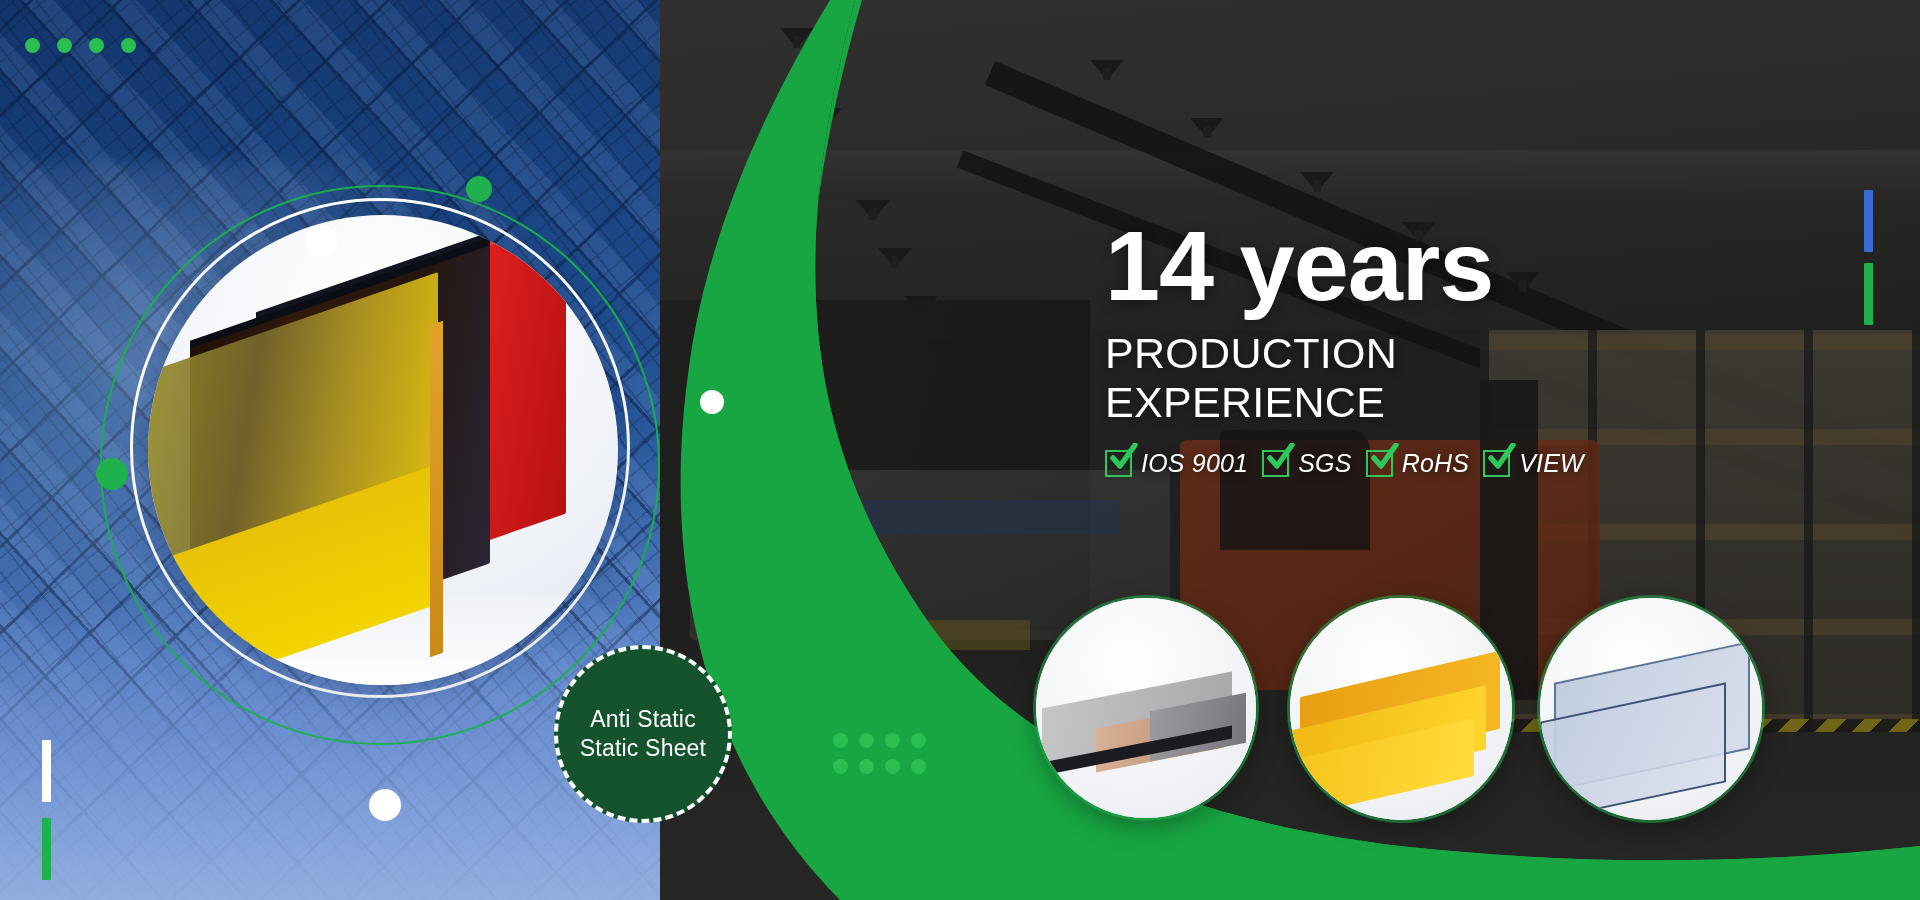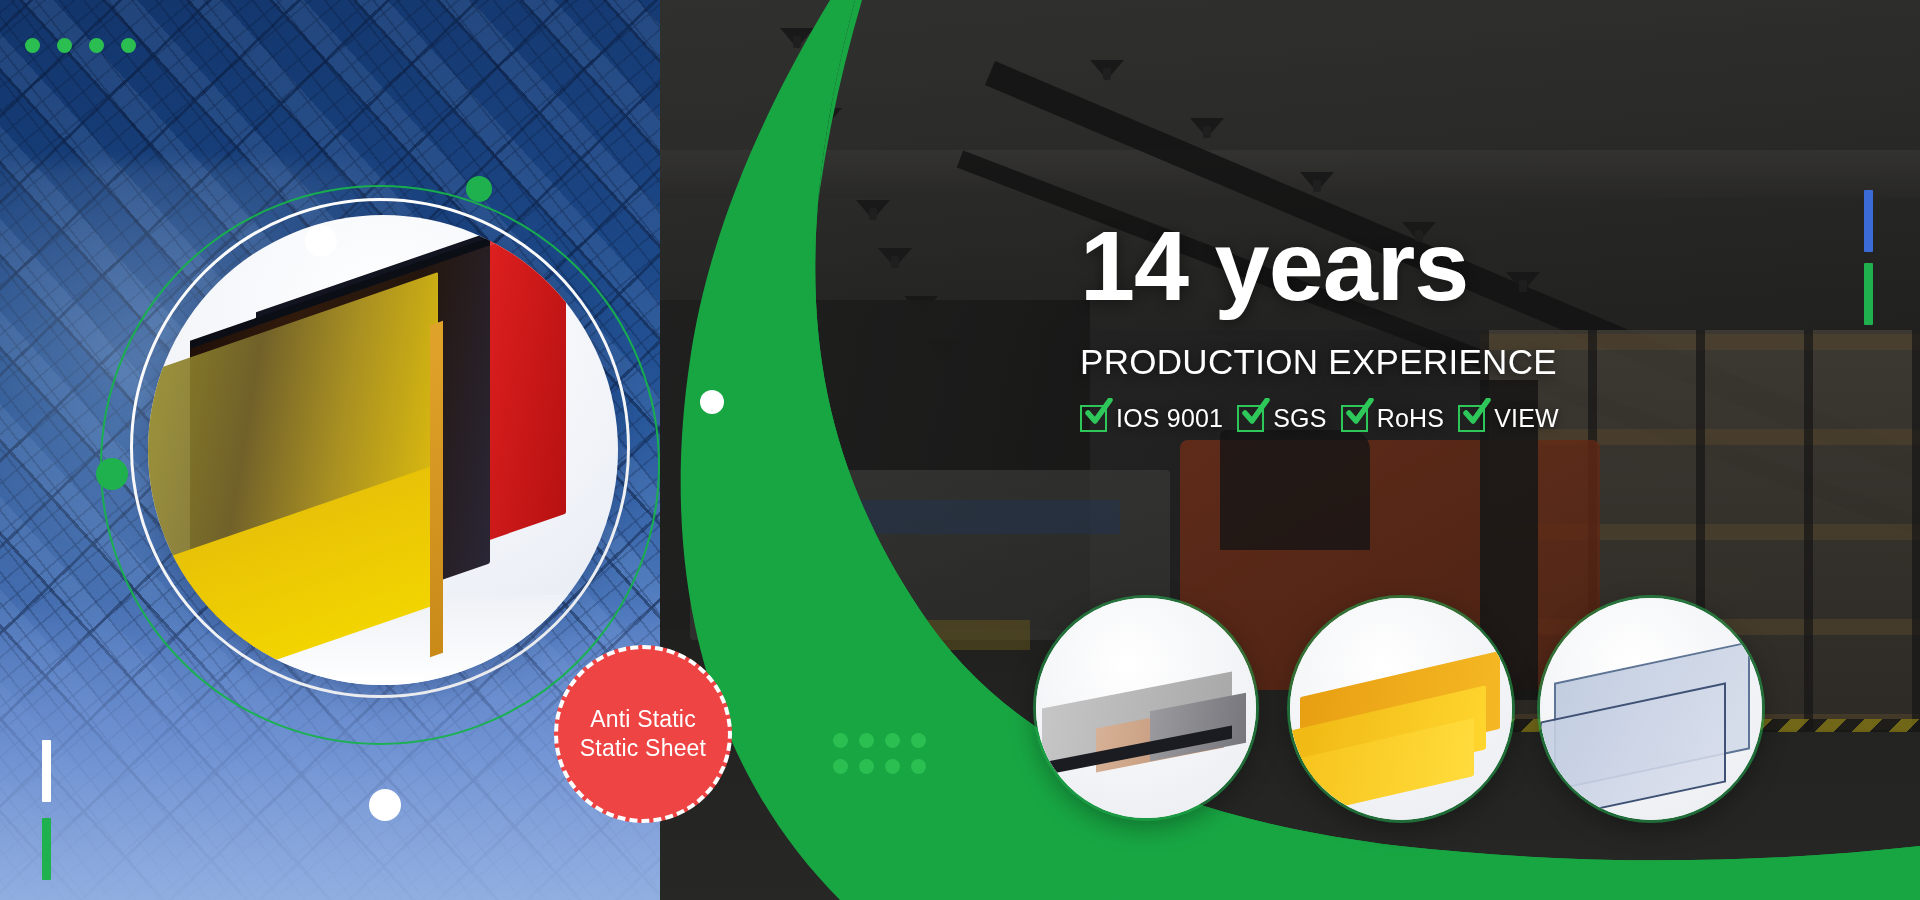--- a/index.html
+++ b/index.html
@@ -109,21 +109,21 @@
 
   .dot-w{position:absolute;background:#fff;border-radius:50%;}
   .dot-g{position:absolute;background:#1fb14e;border-radius:50%;}
   .dot-w1{left:305px;top:225px;width:32px;height:32px;}
   .dot-w2{left:700px;top:390px;width:24px;height:24px;}
   .dot-w3{left:369px;top:789px;width:32px;height:32px;}
   .dot-g1{left:466px;top:176px;width:26px;height:26px;}
   .dot-g2{left:96px;top:458px;width:32px;height:32px;}
 
   .badge{position:absolute;left:554px;top:645px;width:178px;height:178px;border-radius:50%;
-    background:#ef4444;border:4px dashed #ffffff;display:flex;flex-direction:column;
+    background:#14532d;border:4px dashed #ffffff;display:flex;flex-direction:column;
     align-items:center;justify-content:center;color:#fff;line-height:1.28;
     font-size:23px;letter-spacing:.2px;text-align:center;}
 
   .dotgrid{position:absolute;left:833px;top:733px;display:grid;
     grid-template-columns:repeat(4,26px);grid-template-rows:repeat(2,26px);}
   .dotgrid i{width:15px;height:15px;border-radius:50%;background:#2bbf52;display:block;}
 
   .view-more{position:absolute;left:772px;top:785px;width:198px;height:52px;background:#fff;
     border:none;border-radius:7px;display:flex;align-items:center;justify-content:center;gap:13px;
     cursor:pointer;box-shadow:0 3px 10px rgba(10,25,60,.2);}
@@ -136,29 +136,29 @@
   .bar{position:absolute;width:9px;border-radius:1px;}
   .bar-l-white{left:42px;top:740px;height:62px;background:#fff;}
   .bar-l-green{left:42px;top:818px;height:62px;background:#1fb14e;}
   .bar-r-blue{right:47px;top:190px;height:62px;background:#3b6bd6;}
   .bar-r-green{right:47px;top:263px;height:62px;background:#1fb14e;}
 
   .topdots{position:absolute;left:25px;top:38px;display:flex;gap:17px;}
   .topdots i{width:15px;height:15px;border-radius:50%;background:#2bbf52;display:block;}
 
   
-  .content{position:absolute;left:1080px;top:218px;width:560px;color:#fff;}
+  .content{position:absolute;left:1105px;top:218px;width:560px;color:#fff;}
   .headline{font-size:99px;font-weight:bold;line-height:.96;letter-spacing:-1px;
     text-shadow:0 2px 14px rgba(0,0,0,.45);}
-  .subhead{font-size:35px;font-weight:400;letter-spacing:.3px;margin-top:29px;
+  .subhead{font-size:43px;font-weight:400;letter-spacing:.3px;margin-top:16px;
     text-shadow:0 2px 10px rgba(0,0,0,.5);}
   .desc{font-size:20px;line-height:1.47;margin-top:22px;width:530px;
     text-shadow:0 1px 8px rgba(0,0,0,.65);}
   .certs{display:flex;align-items:center;gap:14px;margin-top:22px;}
-  .cert{display:flex;align-items:center;gap:9px;}
+  .cert{display:flex;align-items:center;gap:9px;font-style:italic;}
   .cert-box{width:27px;height:27px;border:2px solid #2ec85a;position:relative;flex:none;}
   .cert-check{position:absolute;left:1px;top:-9px;width:30px;height:30px;}
   .cert-label{font-size:25px;letter-spacing:.2px;text-shadow:0 1px 8px rgba(0,0,0,.6);white-space:nowrap;}
 
   .pcircle{position:absolute;border-radius:50%;overflow:hidden;
     box-shadow:0 0 0 3px rgba(35,175,80,.55), 0 8px 26px rgba(0,0,0,.35);}
   .pc1{left:1036px;top:598px;width:220px;height:220px;background:#f2f2f2;}
   .pc2{left:1290px;top:598px;width:222px;height:222px;background:#f4f4f4;}
   .pc3{left:1540px;top:598px;width:222px;height:222px;background:#eef0f6;}
   .pc-bg{position:absolute;inset:0;background:radial-gradient(circle at 42% 30%,#fff,#e9ebf0);}

